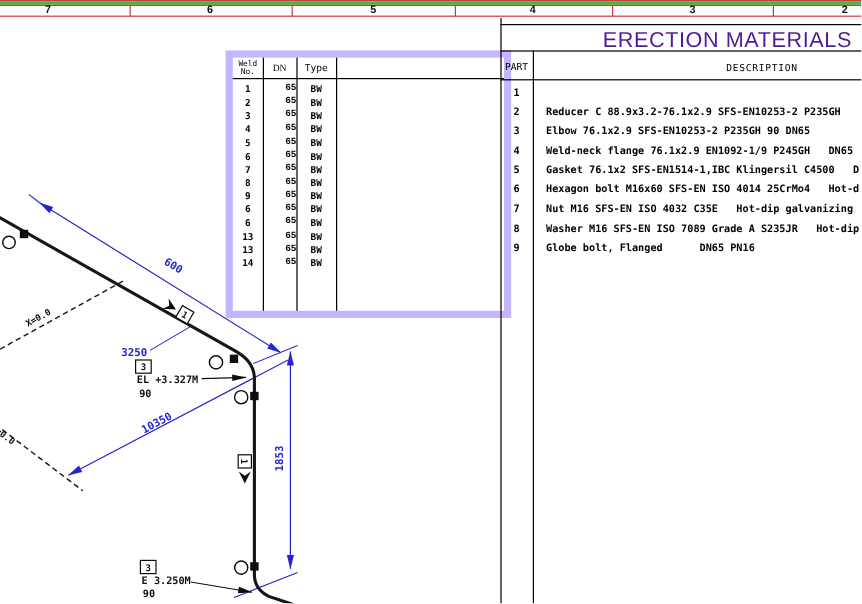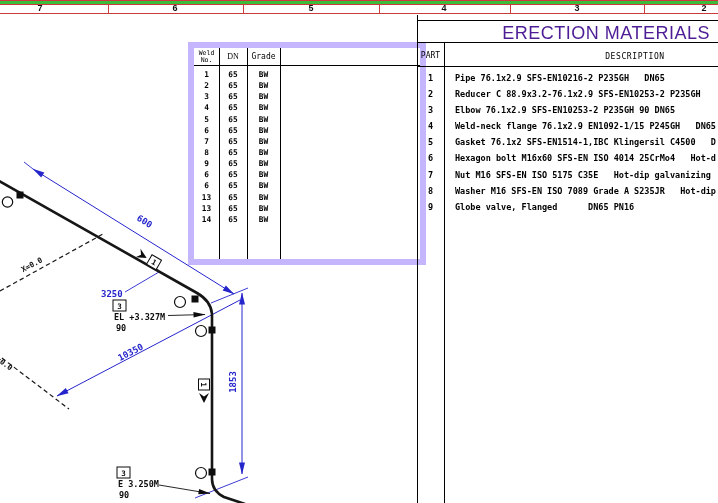--- a/index.html
+++ b/index.html
@@ -22,21 +22,21 @@
   .wt-header{position:absolute;left:0;top:0;width:100%;height:17px;border-bottom:1px solid #000;
              font-size:8px;}
   .wt-h{position:absolute;top:0;height:17px;display:flex;align-items:center;justify-content:center;text-align:center;}
   .wt-h1{left:0;width:25px;font-size:6.5px;line-height:6.8px;flex-direction:column;}
   .wt-h2{left:25px;width:28px;font-family:Liberation Serif, serif;}
   .wt-h3{left:53px;width:33px;}
   .wt-h4{left:86px;width:140px;justify-content:flex-start;padding-left:5px;}
   .wt-body{position:absolute;left:0;top:21px;width:100%;}
   .wt-row{display:flex;height:11.15px;font-size:7.8px;font-weight:700;line-height:11.15px;}
   .wt-c1{width:25px;text-align:center;}
-  .wt-c2{width:28px;text-align:center;}
+  .wt-c2{width:28px;text-align:right;font-family:Liberation Mono, monospace;}
   .wt-c3{width:33px;text-align:center;}
   .wt-c4{flex:1;}
 
   
   .em-title{position:absolute;top:23px;left:417px;width:293px;text-align:right;
             font-family:"Liberation Sans",sans-serif;font-size:18px;letter-spacing:.5px;color:#4c1d95;}
   .em-part-h{position:absolute;left:417px;width:27px;top:51px;text-align:center;font-size:8px;}
   .em-desc-h{position:absolute;left:444px;width:382px;top:52px;text-align:center;
              font-size:8px;letter-spacing:.6px;}
   .em-rows{position:absolute;left:417px;top:70px;width:301px;}
@@ -150,21 +150,21 @@
   <div class="weld-table">
     <div class="wt-colline" style="left:25px"></div>
     <div class="wt-colline" style="left:53px"></div>
     <div class="wt-colline" style="left:86px"></div>
     <div class="wt-header">
       <div class="wt-h wt-h1">
         <span>Weld</span>
         <span>No.</span>
       </div>
       <div class="wt-h wt-h2">DN</div>
-      <div class="wt-h wt-h3">Grade</div>
+      <div class="wt-h wt-h3">Type</div>
     </div>
     <div class="wt-body">
   <div class="wt-row">
     <span class="wt-c1">1</span>
     <span class="wt-c2">65</span>
     <span class="wt-c3">BW</span>
     <span class="wt-c4"></span>
   </div>
 
   <div class="wt-row">
@@ -264,57 +264,56 @@
   <div class="hline" style="left:417px;top:20px;width:301px"></div>
   <div class="em-title">ERECTION MATERIALS</div>
   <div class="hline" style="left:417px;top:42px;width:301px"></div>
   <div class="vline" style="left:444px;top:42px;height:461px"></div>
   <div class="em-part-h">PART</div>
   <div class="em-desc-h">DESCRIPTION</div>
   <div class="hline" style="left:417px;top:66px;width:301px"></div>
   <div class="em-rows">
   <div class="em-row">
     <span class="em-part">1</span>
-    <span class="em-desc">Pipe 76.1x2.9 SFS-EN10216-2 P235GH   DN65</span>
   </div>
 
   <div class="em-row">
     <span class="em-part">2</span>
     <span class="em-desc">Reducer C 88.9x3.2-76.1x2.9 SFS-EN10253-2 P235GH</span>
   </div>
 
   <div class="em-row">
     <span class="em-part">3</span>
     <span class="em-desc">Elbow 76.1x2.9 SFS-EN10253-2 P235GH 90 DN65</span>
   </div>
 
   <div class="em-row">
     <span class="em-part">4</span>
-    <span class="em-desc">Weld-neck flange 76.1x2.9 EN1092-1/15 P245GH   DN65</span>
+    <span class="em-desc">Weld-neck flange 76.1x2.9 EN1092-1/9 P245GH   DN65</span>
   </div>
 
   <div class="em-row">
     <span class="em-part">5</span>
     <span class="em-desc">Gasket 76.1x2 SFS-EN1514-1,IBC Klingersil C4500   D</span>
   </div>
 
   <div class="em-row">
     <span class="em-part">6</span>
     <span class="em-desc">Hexagon bolt M16x60 SFS-EN ISO 4014 25CrMo4   Hot-d</span>
   </div>
 
   <div class="em-row">
     <span class="em-part">7</span>
-    <span class="em-desc">Nut M16 SFS-EN ISO 5175 C35E   Hot-dip galvanizing</span>
+    <span class="em-desc">Nut M16 SFS-EN ISO 4032 C35E   Hot-dip galvanizing</span>
   </div>
 
   <div class="em-row">
     <span class="em-part">8</span>
     <span class="em-desc">Washer M16 SFS-EN ISO 7089 Grade A S235JR   Hot-dip</span>
   </div>
 
   <div class="em-row">
     <span class="em-part">9</span>
-    <span class="em-desc">Globe valve, Flanged      DN65 PN16</span>
+    <span class="em-desc">Globe bolt, Flanged      DN65 PN16</span>
   </div>
 </div>
 
 </div>
 
 </body></html>

